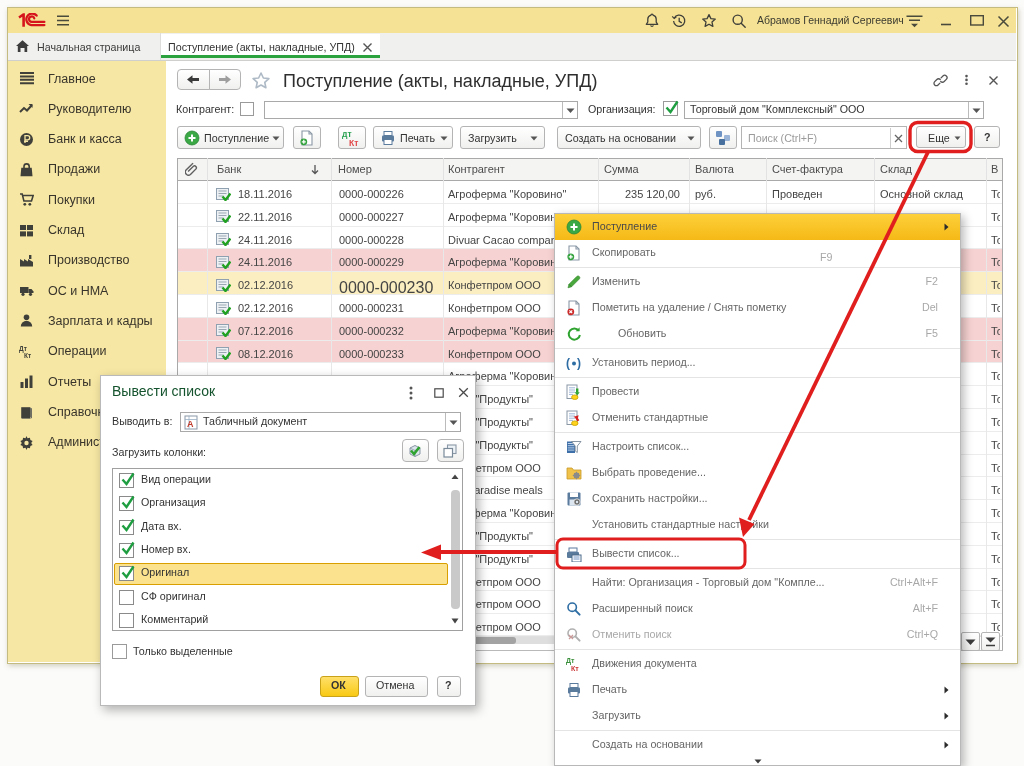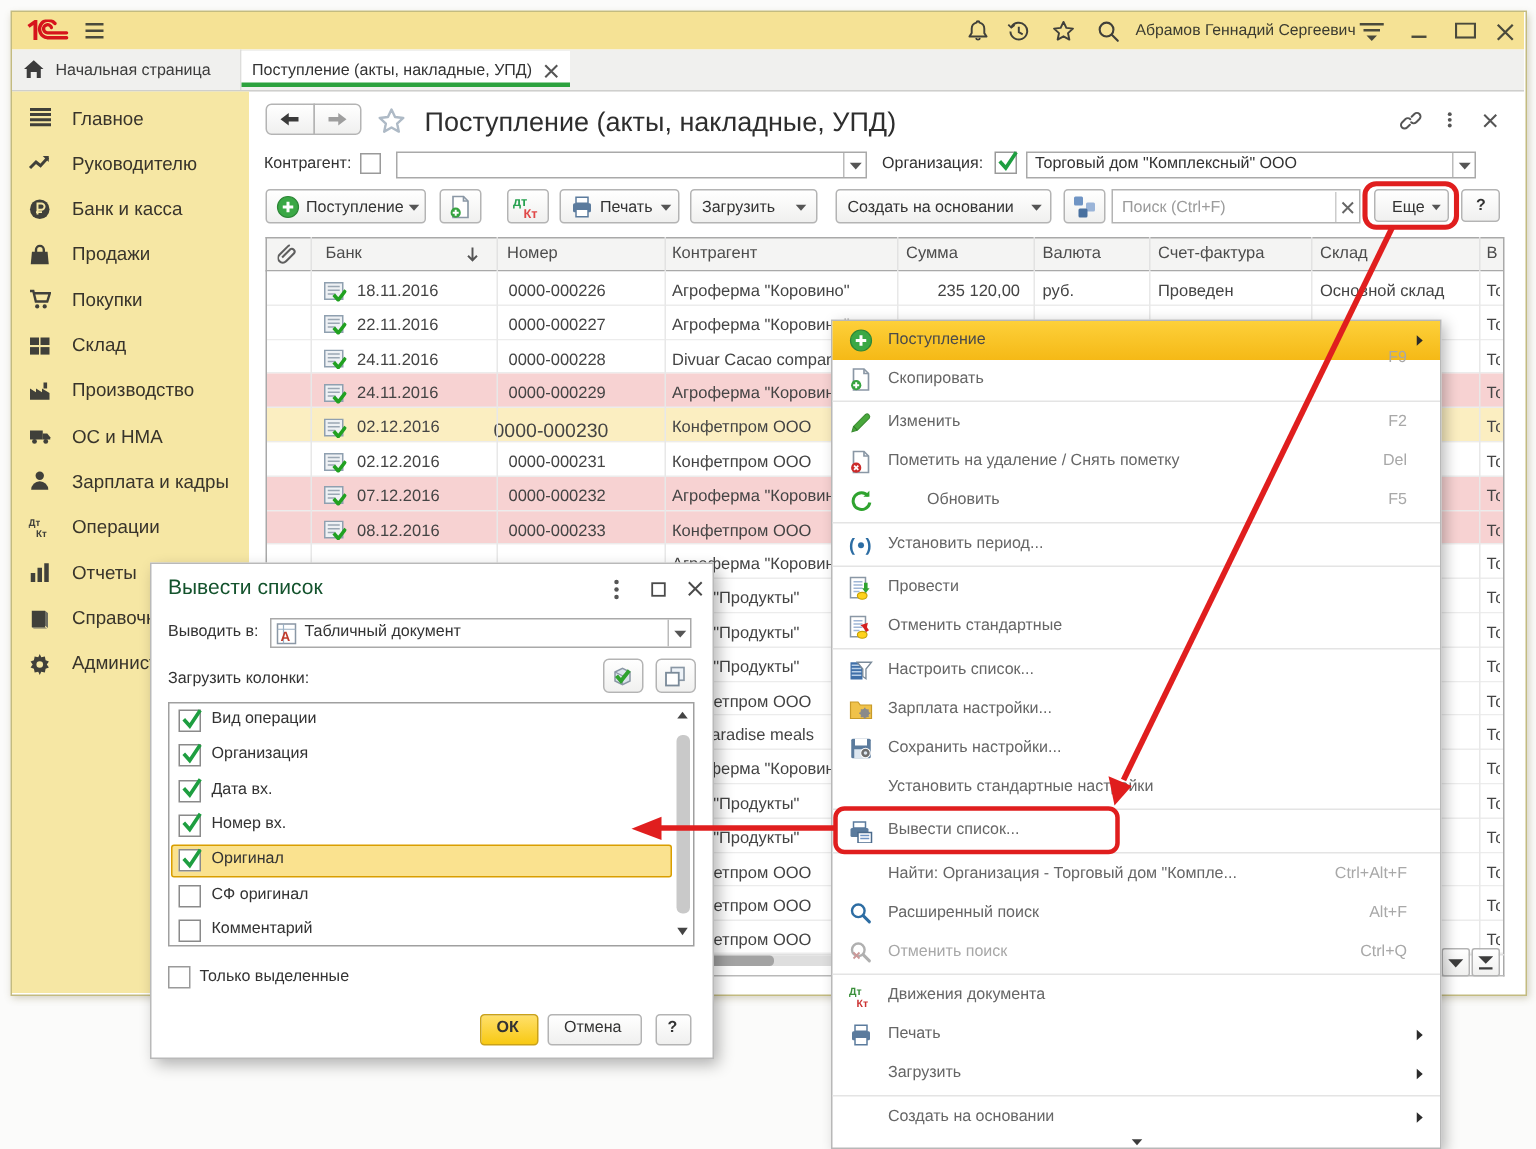--- a/index.html
+++ b/index.html
@@ -299,21 +299,21 @@
 <div class="txt" style="left:339px;top:256px;font-size:11px;color:#444">0000-000229</div>
 <div class="txt" style="left:448px;top:256px;font-size:11px;color:#444">Агроферма "Коровино"</div>
 <div class="txt" style="left:991px;top:256px;font-size:11px;color:#444;width:9px;overflow:hidden">Товары</div>
 <div class="ab" style="left:178px;top:272.2px;width:824px;height:22.8px;background:#fbeec1;border-bottom:1px solid #ececec;box-sizing:border-box"></div>
 <svg style="position:absolute;left:216px;top:279px;" width="15" height="13" viewBox="0 0 15 13">
       <rect x="0.5" y="0.5" width="12" height="11" fill="#eef1f4" stroke="#8fa0b0" stroke-width="1"></rect>
       <path d="M2.5 3h8M2.5 5.5h8M2.5 8h5" stroke="#9aa7b3" stroke-width="1"></path>
       <path d="M6.5 8.5l3 3.5 5-6.5" fill="none" stroke="#21a121" stroke-width="2.4"></path>
     </svg>
 <div class="txt" style="left:238px;top:279px;font-size:11px;color:#444">02.12.2016</div>
-<div class="txt" style="left:329px;top:279px;font-size:13px;color:#444">0000-000230</div>
+<div class="txt" style="left:339px;top:279px;font-size:16px;color:#444">0000-000230</div>
 <div class="txt" style="left:448px;top:279px;font-size:11px;color:#444">Конфетпром ООО</div>
 <div class="txt" style="left:991px;top:279px;font-size:11px;color:#444;width:9px;overflow:hidden">Товары</div>
 <div class="ab" style="left:178px;top:295.0px;width:824px;height:22.8px;background:#fff;border-bottom:1px solid #ececec;box-sizing:border-box"></div>
 <svg style="position:absolute;left:216px;top:302px;" width="15" height="13" viewBox="0 0 15 13">
       <rect x="0.5" y="0.5" width="12" height="11" fill="#eef1f4" stroke="#8fa0b0" stroke-width="1"></rect>
       <path d="M2.5 3h8M2.5 5.5h8M2.5 8h5" stroke="#9aa7b3" stroke-width="1"></path>
       <path d="M6.5 8.5l3 3.5 5-6.5" fill="none" stroke="#21a121" stroke-width="2.4"></path>
     </svg>
 <div class="txt" style="left:238px;top:302px;font-size:11px;color:#444">02.12.2016</div>
 <div class="txt" style="left:339px;top:302px;font-size:11px;color:#444">0000-000231</div>
@@ -410,21 +410,21 @@
 <svg style="position:absolute;left:944px;top:223px;" width="5" height="8" viewBox="0 0 5 8">
       <path d="M0.5 0.5L4.5 4L0.5 7.5z" fill="#2b2b2b"></path>
     </svg>
 <svg style="position:absolute;left:566px;top:245px;" width="16" height="16" viewBox="0 0 16 16">
       <path d="M3 1h7l3 3v11H3z" fill="#fff" stroke="#8a97a5" stroke-width="1.1"></path>
       <path d="M10 1v3h3" fill="none" stroke="#8a97a5" stroke-width="1.1"></path>
       <circle cx="4.8" cy="11.8" r="3.4" fill="#35a33f"></circle>
       <path d="M2.8 11.8h4M4.8 9.8v4" stroke="#fff" stroke-width="1.3"></path>
     </svg>
 <div class="txt" style="left:592px;top:246.0px;color:#666">Скопировать</div>
-<div class="txt" style="left:820px;top:232px;width:118px;text-align:right;color:#a8a8a8">F9</div>
+<div class="txt" style="left:820px;top:251px;width:118px;color:#a8a8a8">F9</div>
 <div class="ab" style="left:555px;top:267.0px;width:405px;height:1px;background:#e4e4e4"></div>
 <svg style="position:absolute;left:566px;top:274px;" width="16" height="16" viewBox="0 0 16 16">
       <path d="M2 13.8l1-3.5 8-8a1.8 1.8 0 0 1 2.5 2.5l-8 8z" fill="#49a83c" stroke="#3a8a30" stroke-width="0.7"></path>
       <path d="M3 10.3l2.5 2.5" stroke="#2f7a28" stroke-width="0.8"></path>
     </svg>
 <div class="txt" style="left:592px;top:275.0px;color:#666">Изменить</div>
 <div class="txt" style="left:820px;top:275.0px;width:118px;text-align:right;color:#a8a8a8">F2</div>
 <svg style="position:absolute;left:566px;top:300px;" width="16" height="16" viewBox="0 0 16 16">
       <path d="M3 1h7l3 3v11H3z" fill="#fff" stroke="#8a97a5" stroke-width="1.1"></path>
       <path d="M10 1v3h3" fill="none" stroke="#8a97a5" stroke-width="1.1"></path>
@@ -469,21 +469,21 @@
       <path d="M1.8 4.5h6.4M1.8 6.7h6.4M1.8 8.9h6.4M1.8 11.1h6.4" stroke="#b9d0e8" stroke-width="1"></path>
       <path d="M5.5 2.5h9.5l-3.7 4.5v6.5l-2.1-1.5v-5z" fill="#fff" stroke="#7a8a99" stroke-width="0.9"></path>
     </svg>
 <div class="txt" style="left:592px;top:440.0px;color:#666">Настроить список...</div>
 <svg style="position:absolute;left:566px;top:465px;" width="16" height="16" viewBox="0 0 16 16">
       <path d="M1 3h5l1.5 2H15v9H1z" fill="#f0c24a" stroke="#c89a28" stroke-width="0.8"></path>
       <circle cx="10.5" cy="10.5" r="3" fill="#8a8a8a"></circle>
       <circle cx="10.5" cy="10.5" r="1.2" fill="#f0c24a"></circle>
       <path d="M10.5 6.8v7.4M6.8 10.5h7.4M8 8l5 5M13 8l-5 5" stroke="#8a8a8a" stroke-width="1"></path>
     </svg>
-<div class="txt" style="left:592px;top:466.0px;color:#666">Зарплата настройки...</div>
+<div class="txt" style="left:592px;top:466.0px;color:#666">Выбрать проведение...</div>
 <svg style="position:absolute;left:566px;top:491px;" width="16" height="16" viewBox="0 0 16 16">
       <rect x="1.5" y="1.5" width="13" height="13" rx="1" fill="#5b7b9d"></rect>
       <rect x="4" y="1.5" width="8" height="4.5" fill="#fff"></rect>
       <rect x="3.5" y="8.5" width="9" height="6" fill="#dce6f0"></rect>
       <circle cx="11" cy="11" r="3.2" fill="#6f6f6f" stroke="#fff" stroke-width="0.7"></circle>
       <circle cx="11" cy="11" r="1.2" fill="#dce6f0"></circle>
     </svg>
 <div class="txt" style="left:592px;top:492.0px;color:#666">Сохранить настройки...</div>
 <div class="txt" style="left:592px;top:518.0px;color:#666">Установить стандартные настройки</div>
 <div class="ab" style="left:555px;top:539.0px;width:405px;height:1px;background:#e4e4e4"></div>

